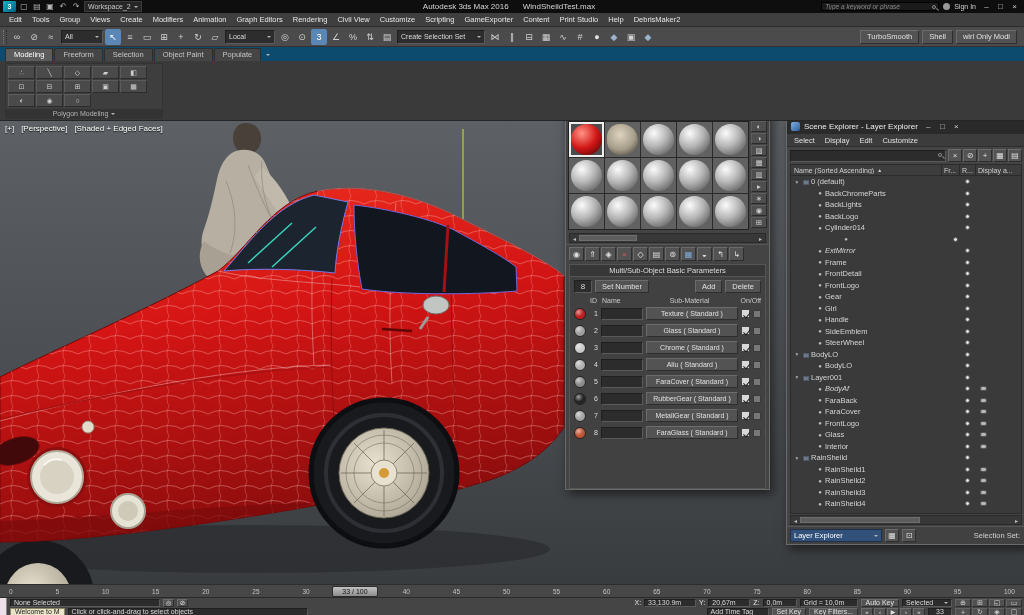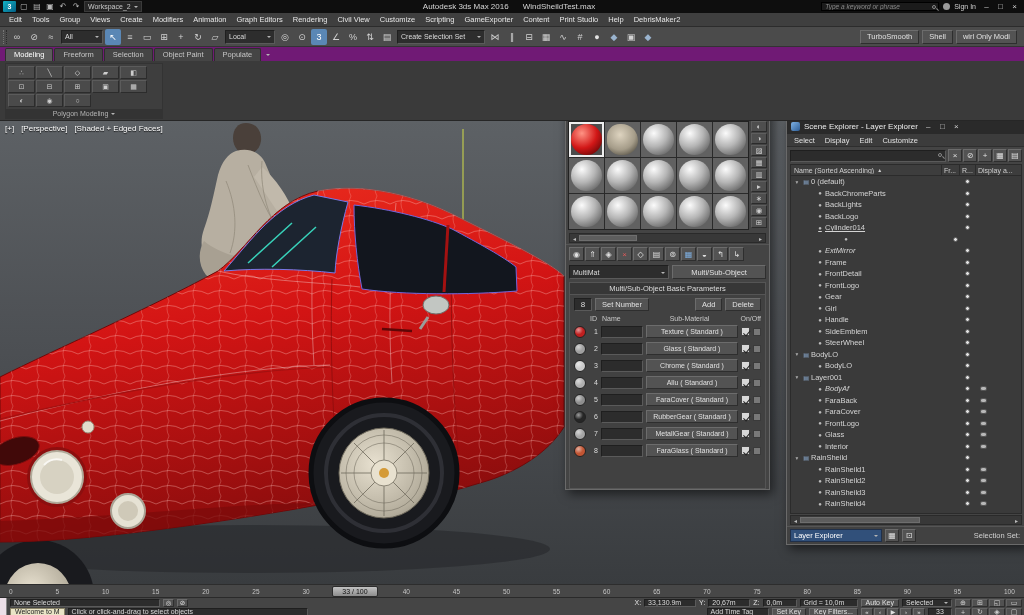--- a/index.html
+++ b/index.html
@@ -34,21 +34,21 @@
   .seg{display:flex;gap:1px;align-items:center}
   .tbi{width:16px;height:16px;display:flex;align-items:center;justify-content:center;font-size:9px;color:#d2d2d2;border-radius:2px}
   .tbi.active{background:#5a87b5;color:#fff}
   .ddl{height:14px;background:#2d2d2d;border:1px solid #1f1f1f;border-bottom-color:#5a5a5a;border-right-color:#5a5a5a;color:#dcdcdc;font-size:7px;display:flex;align-items:center;justify-content:space-between;gap:3px;padding:0 3px}
   .car{width:0;height:0;border:2.5px solid transparent;border-top-color:#b5b5b5;margin-top:3px}
   .rb{background:#535353;border:1px solid #6c6c6c;border-right-color:#2e2e2e;border-bottom-color:#2e2e2e;color:#e0e0e0;display:flex;align-items:center;justify-content:center}
   .tbtn{height:14px;padding:0 6px;font-size:7.5px}
   .rightseg{margin-left:auto;display:flex;gap:3px;align-items:center;padding-right:4px}
 
   
-  .ribbontabs{position:absolute;top:47px;left:0;width:100%;height:14px;background:#701a75;display:flex;align-items:flex-end;gap:1px;padding-left:5px;z-index:40}
+  .ribbontabs{position:absolute;top:47px;left:0;width:100%;height:14px;background:#0c4a6e;display:flex;align-items:flex-end;gap:1px;padding-left:5px;z-index:40}
   .rtab{padding:1px 8px 2px;font-size:7.5px;color:#c6c6c6;background:#454545;border:1px solid #2e2e2e;border-bottom:none;border-radius:2px 2px 0 0}
   .rtab.active{background:#5c5c5c;color:#fff}
   .rchev{margin-left:4px;margin-bottom:3px}
   .ribbonbody{position:absolute;top:61px;left:0;width:100%;height:60px;background:#3a3a3a;border-bottom:1px solid #262626;z-index:39}
   .pmpanel{position:absolute;left:5px;top:2px;width:158px;height:56px;display:flex;flex-direction:column;background:#3e3e3e;border:1px solid #333}
   .pmgrid{flex:1;display:grid;grid-template-columns:repeat(5,27px);grid-auto-rows:13px;gap:1px;padding:2px}
   .pmb{background:#4a4a4a;border:1px solid #5b5b5b;border-right-color:#2c2c2c;border-bottom-color:#2c2c2c;font-size:7px;color:#cdcdcd;display:flex;align-items:center;justify-content:center}
   .pmtitle{height:11px;background:#333;color:#b4b4b4;font-size:7px;display:flex;align-items:center;justify-content:center;gap:3px}
 
   
@@ -479,27 +479,20 @@
         <span class="rb meti">◈</span>
         <span class="rb meti" style="color: rgb(224, 90, 90);">×</span>
         <span class="rb meti">◇</span>
         <span class="rb meti">▤</span>
         <span class="rb meti">⊚</span>
         <span class="rb meti" style="color: rgb(127, 178, 229);">▦</span>
         <span class="rb meti">◒</span>
         <span class="rb meti">↰</span>
         <span class="rb meti">↳</span>
       </div>
-    <div class="me-name">
-      <span class="sk ddl me-dd" style="background:#2d2d2d">
-          <span>MultiMat</span>
-          <span class="car"></span>
-        </span>
-      <span class="rb me-typebtn">Multi/Sub-Object</span>
-    </div>
     <div class="rollout">
       <div class="rollout-h">Multi/Sub-Object Basic Parameters</div>
       <div class="me-ctl">
         <span class="sk numfld">8</span>
         <span class="rb mebtn">Set Number</span>
         <span class="spacer"></span>
         <span class="rb mebtn">Add</span>
         <span class="rb mebtn">Delete</span>
       </div>
       <div class="me-hdr">
@@ -676,21 +669,21 @@
           <span class="tlabel">BackLogo</span>
           <span class="cfr"></span>
           <span class="cr">
             <i class="dot"></i>
           </span>
           <span class="cd">
             <i class="cyl off"></i>
           </span>
         </div>
 
-        <div class="trow" style="padding-left: 16px; text-decoration: underline;">
+        <div class="trow" style="padding-left: 16px;">
           <span class="tarr"></span>
           <span class="ticon" style="color: rgb(189, 189, 189);">●</span>
           <span class="tlabel">Cylinder014</span>
           <span class="cfr"></span>
           <span class="cr">
             <i class="dot"></i>
           </span>
           <span class="cd">
             <i class="cyl off"></i>
           </span>

